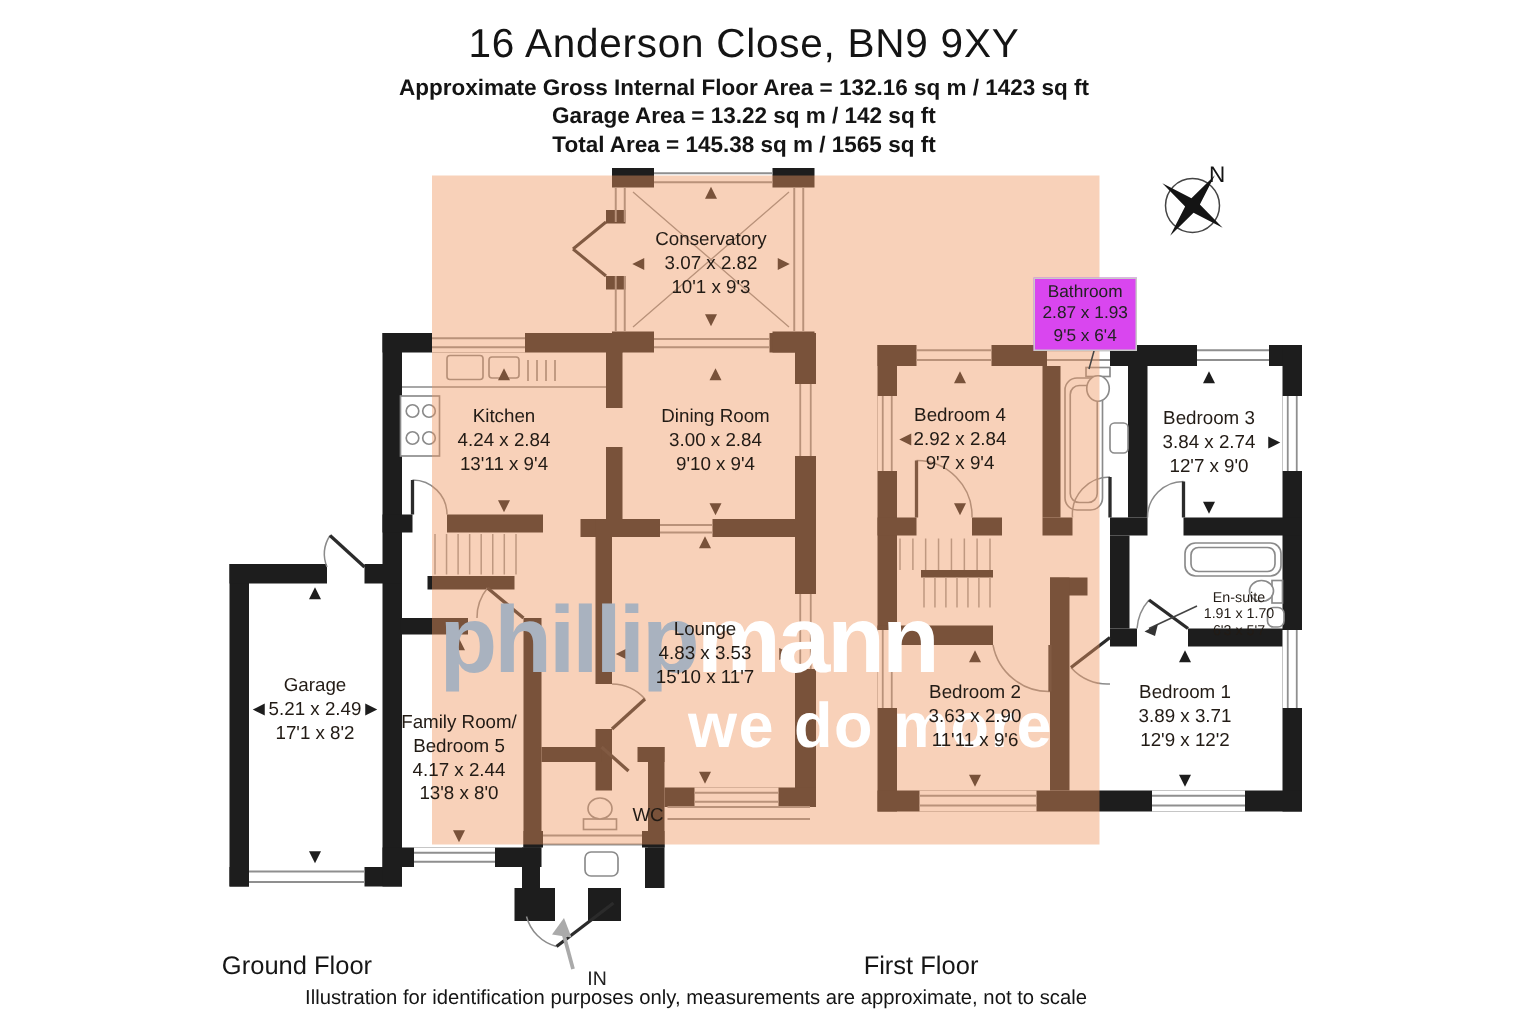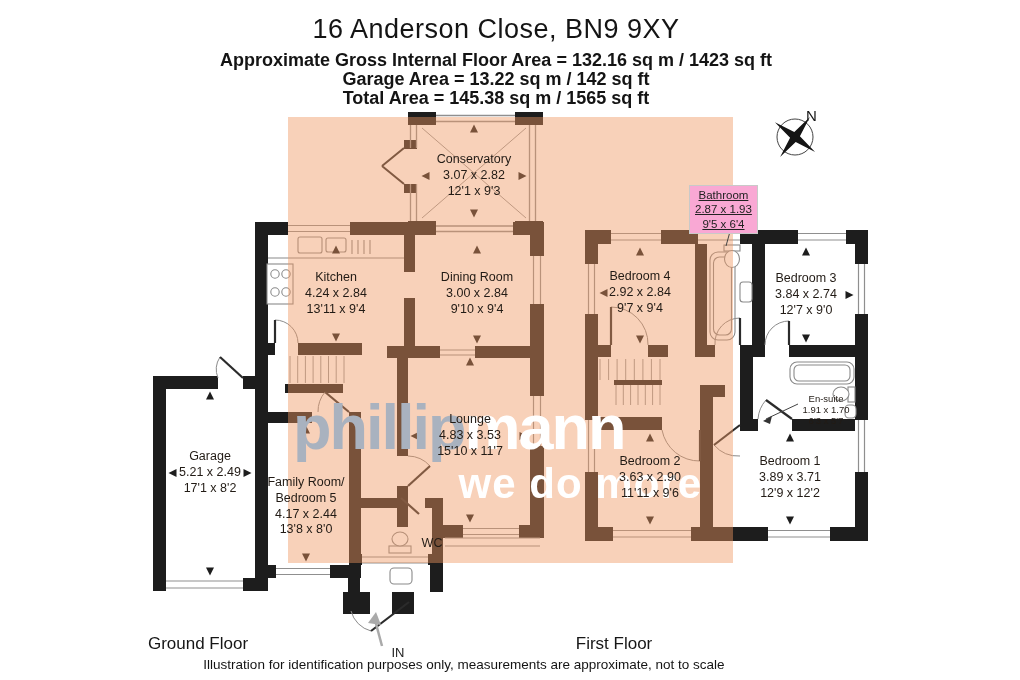--- a/index.html
+++ b/index.html
@@ -1,27 +1,27 @@
 <!DOCTYPE html>
 <html><head>
 <meta charset="utf-8">
 <style>
   html,body{margin:0;padding:0;background:#ffffff;}
   #stage{position:relative;width:1020px;height:680px;background:#ffffff;overflow:hidden;
          font-family:"Liberation Sans","DejaVu Sans",sans-serif;color:#111;}
   #plan-svg{position:absolute;left:0;top:0;}
   .hdr{position:absolute;left:0;width:992px;text-align:center;}
   .hdr-title{top:14px;font-size:27px;letter-spacing:.5px;color:#141414;}
-  .hdr-sub{font-size:18px;font-weight:bold;color:#141414;}
+  .hdr-sub{font-size:15px;font-weight:bold;color:#141414;}
   .lbl{position:absolute;transform:translate(-50%,-50%);text-align:center;
        font-size:12.5px;line-height:1.26;color:#221b15;white-space:nowrap;}
   .lbl.small{font-size:9.5px;line-height:1.18;}
-  .boxlbl{position:absolute;background:#f9a8d4;border:1px solid #c9c9c9;
+  .boxlbl{position:absolute;background:#d946ef;border:1px solid #c9c9c9;
           text-align:center;font-size:11.5px;line-height:1.25;color:#222;
-          padding:2px 5px;white-space:nowrap;text-decoration:underline;}
+          padding:2px 5px;white-space:nowrap;}
   .floorlbl{position:absolute;transform:translate(-50%,-50%);font-size:17px;color:#161616;white-space:nowrap;margin-top:16px;}
   .inlbl{position:absolute;transform:translate(-50%,-50%);font-size:13px;color:#222;padding-left:36px;}
   .footer{position:absolute;left:0;width:928px;top:657px;text-align:center;
           font-size:13.5px;color:#141414;}
   .watermark{position:absolute;left:293px;top:396px;font-size:63px;font-weight:bold;
              letter-spacing:-2px;line-height:1;white-space:nowrap;}
   .wm-gray{color:#a9b2bf;}
   .wm-white{color:#ffffff;}
   .watermark-tag{position:absolute;left:420px;top:463px;width:282px;text-align:right;
              font-size:42px;font-weight:bold;color:#ffffff;letter-spacing:1px;line-height:1;white-space:nowrap;}
@@ -275,21 +275,21 @@
   <div class="watermark-tag">we do more</div>
 
   <div class="hdr hdr-title">16 Anderson Close, BN9 9XY</div>
   <div class="hdr hdr-sub" style="top:50px">Approximate Gross Internal Floor Area = 132.16 sq m / 1423 sq ft</div>
   <div class="hdr hdr-sub" style="top:69px">Garage Area = 13.22 sq m / 142 sq ft</div>
   <div class="hdr hdr-sub" style="top:88px">Total Area = 145.38 sq m / 1565 sq ft</div>
 
   <div class="lbl" style="left:474px;top:176px">
     <div>Conservatory</div>
     <div>3.07 x 2.82</div>
-    <div>12'1 x 9'3</div>
+    <div>10'1 x 9'3</div>
   </div>
   <div class="lbl" style="left:336px;top:294px">
     <div>Kitchen</div>
     <div>4.24 x 2.84</div>
     <div>13'11 x 9'4</div>
   </div>
   <div class="lbl" style="left:477px;top:294px">
     <div>Dining Room</div>
     <div>3.00 x 2.84</div>
     <div>9'10 x 9'4</div>

